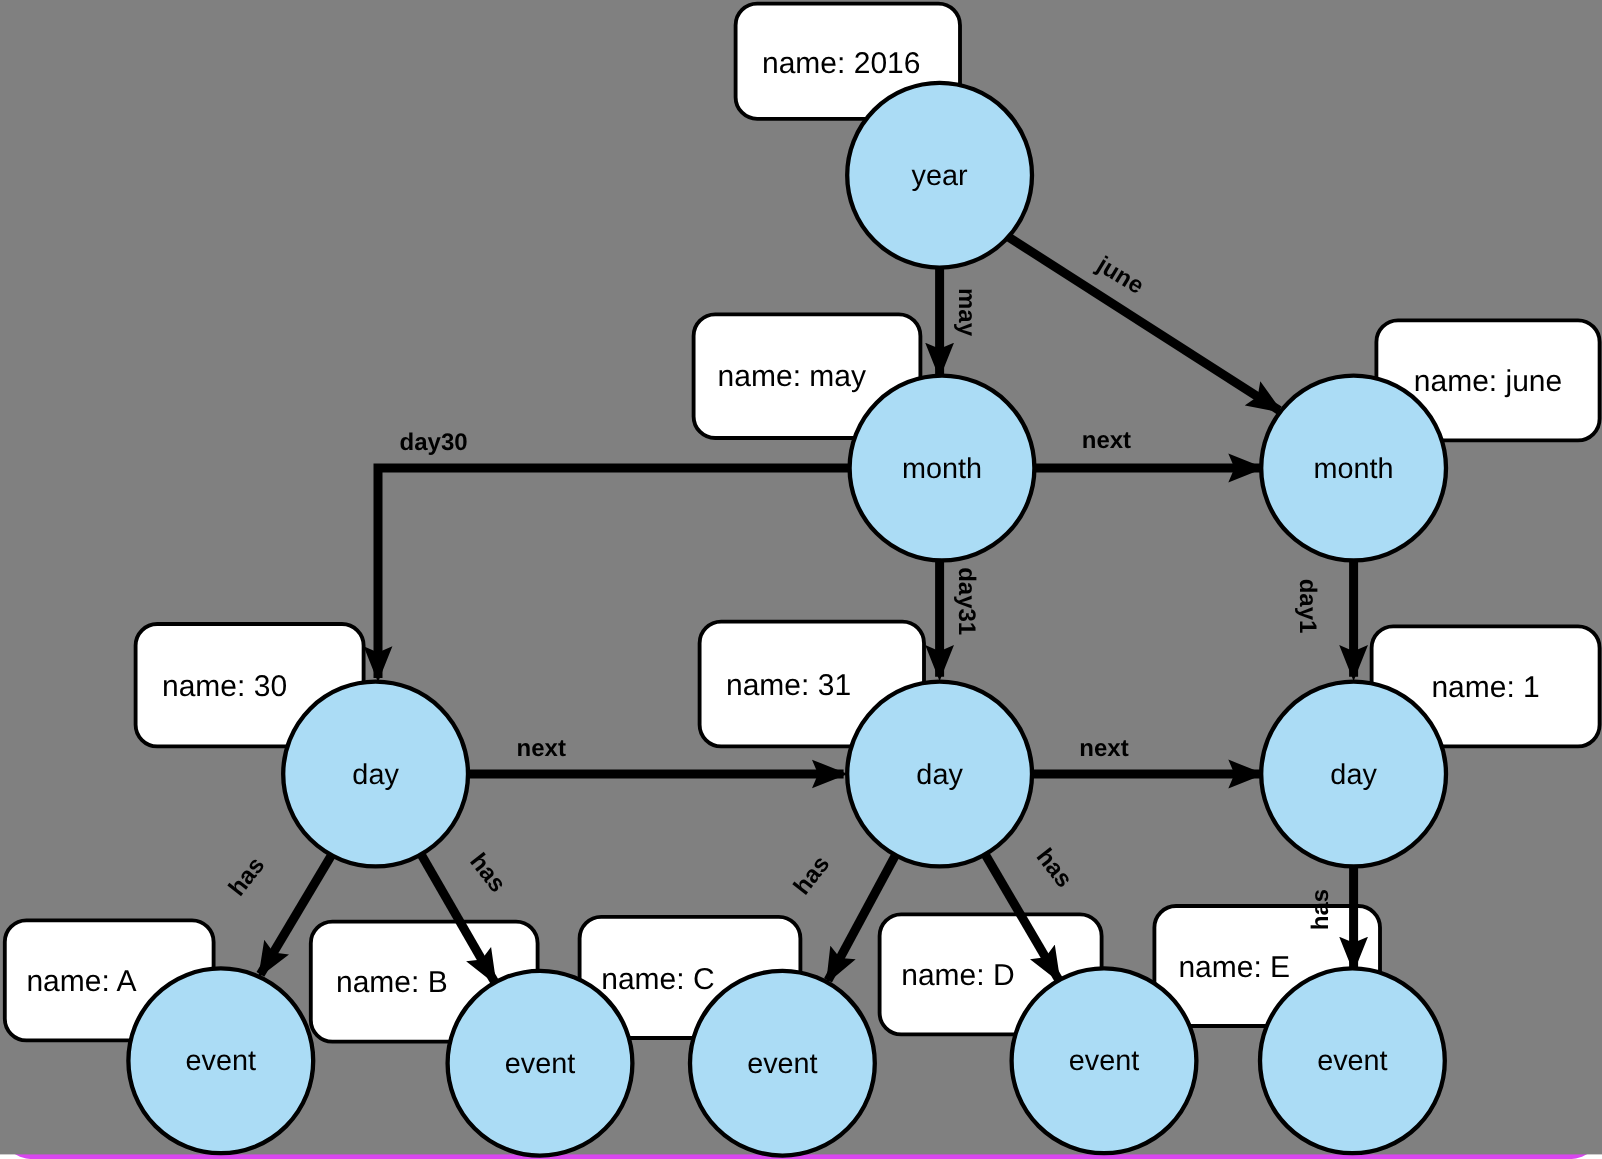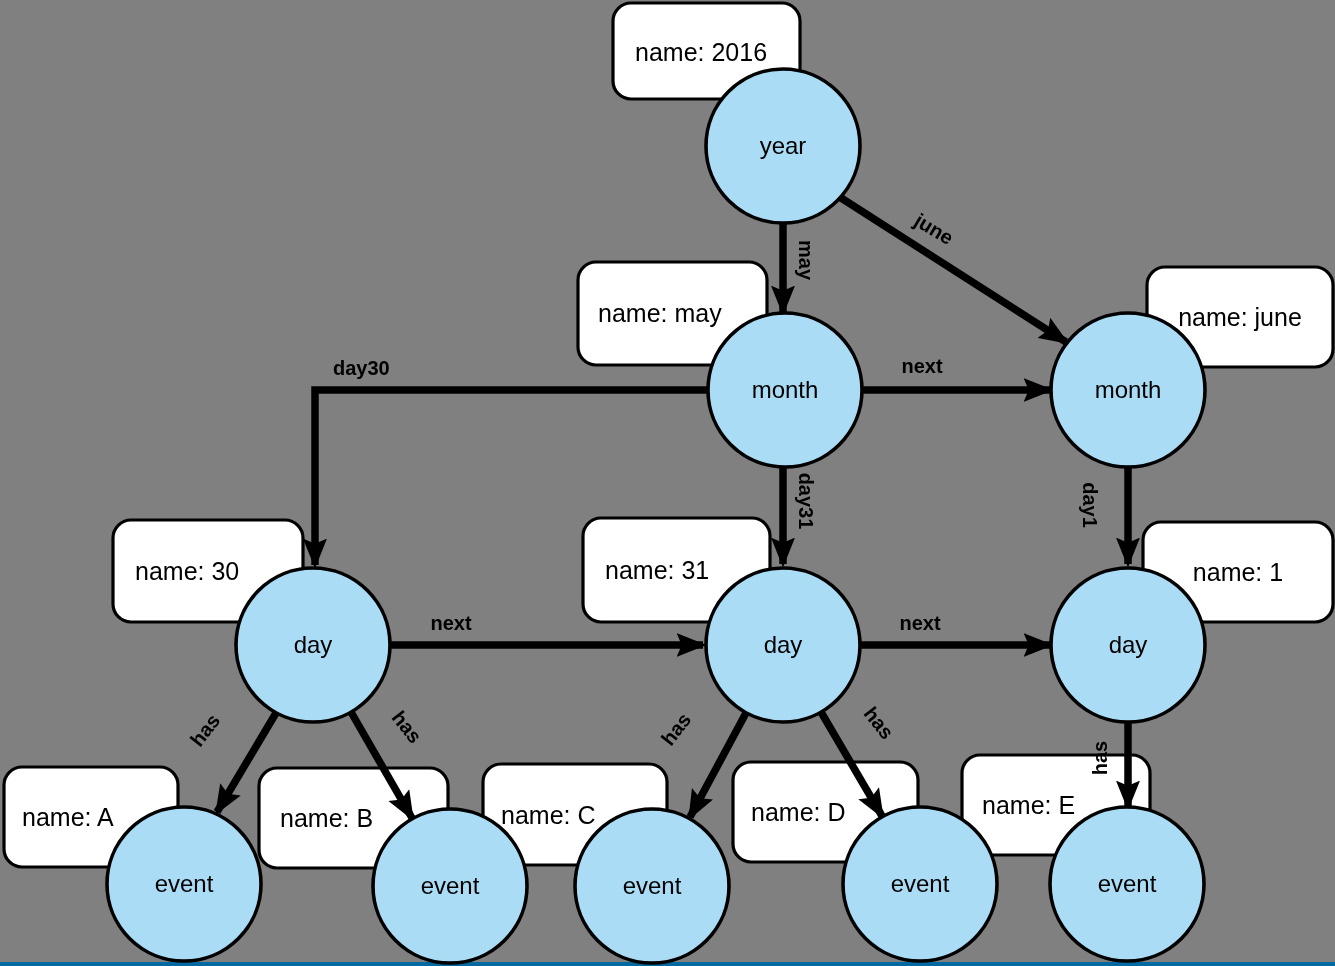--- a/index.html
+++ b/index.html
@@ -1,21 +1,22 @@
 <!DOCTYPE html>
 <html style="--background: #808080; --node-fill: #ABDCF5; --node-stroke: #000000; --box-fill: #ffffff; --edge: #000000;"><head>
 <meta charset="utf-8">
 <style>
   html,body { margin:0; padding:0; background:#ffffff; }
   .stage {
     position: relative;
     width: 1335px;
     height: 966px;
-    background: #0369a1;
+    background: #d946ef;
     font-family: "Liberation Sans", "DejaVu Sans", sans-serif;
+    border-radius: 27px;
   }
   svg { display:block; }
   .bg          { fill: var(--background, #808080); }
   .node        { fill: var(--node-fill, #ABDCF5); stroke: var(--node-stroke, #000000); stroke-width: 3.6; }
   .pbox        { fill: var(--box-fill, #ffffff); stroke: var(--node-stroke, #000000); stroke-width: 3.2; }
   .edge        { fill: none; stroke: var(--edge, #000000); stroke-width: 7.5; stroke-linejoin: miter; marker-end: url(#arrowhead); }
   .arrowhead   { fill: var(--edge, #000000); }
   .node-label  { font-size: 24px; fill: #000000; text-anchor: middle; }
   .box-label   { font-size: 25px; fill: #000000; text-anchor: start; }
   .box-label.center { text-anchor: middle; }

